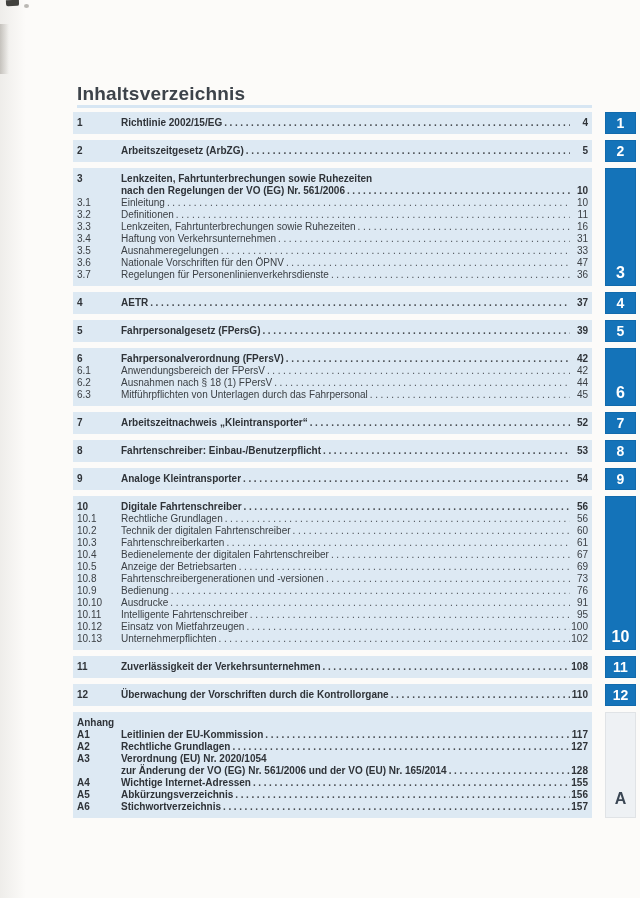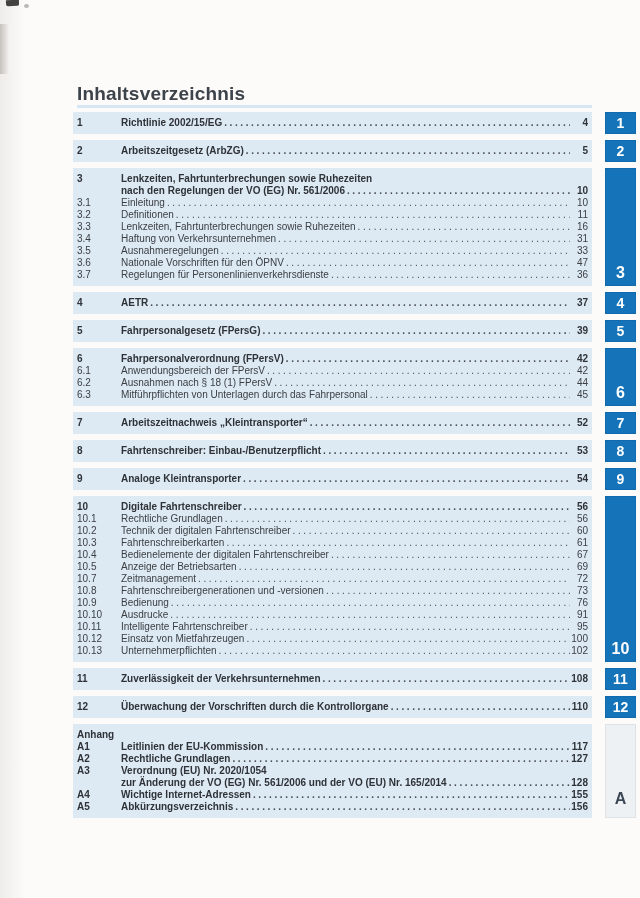--- a/index.html
+++ b/index.html
@@ -260,26 +260,20 @@
             <span class="dots"></span>
             <span class="page">67</span>
           </div>
           <div class="entry">
             <span class="num">10.5</span>
             <span class="etitle">Anzeige der Betriebsarten</span>
             <span class="dots"></span>
             <span class="page">69</span>
           </div>
           <div class="entry">
-            <span class="num">10.7</span>
-            <span class="etitle">Zeitmanagement</span>
-            <span class="dots"></span>
-            <span class="page">72</span>
-          </div>
-          <div class="entry">
             <span class="num">10.8</span>
             <span class="etitle">Fahrtenschreibergenerationen und -versionen</span>
             <span class="dots"></span>
             <span class="page">73</span>
           </div>
           <div class="entry">
             <span class="num">10.9</span>
             <span class="etitle">Bedienung</span>
             <span class="dots"></span>
             <span class="page">76</span>
@@ -366,17 +360,23 @@
             <span class="etitle">Wichtige Internet-Adressen</span>
             <span class="dots"></span>
             <span class="page">155</span>
           </div>
           <div class="entry bold">
             <span class="num">A5</span>
             <span class="etitle">Abkürzungsverzeichnis</span>
             <span class="dots"></span>
             <span class="page">156</span>
           </div>
+          <div class="entry bold">
+            <span class="num">A6</span>
+            <span class="etitle">Stichwortverzeichnis</span>
+            <span class="dots"></span>
+            <span class="page">157</span>
+          </div>
         </div>
         <div class="tab tall light">A</div>
       </div>
     </div>
 </div>
 
 </body></html>

